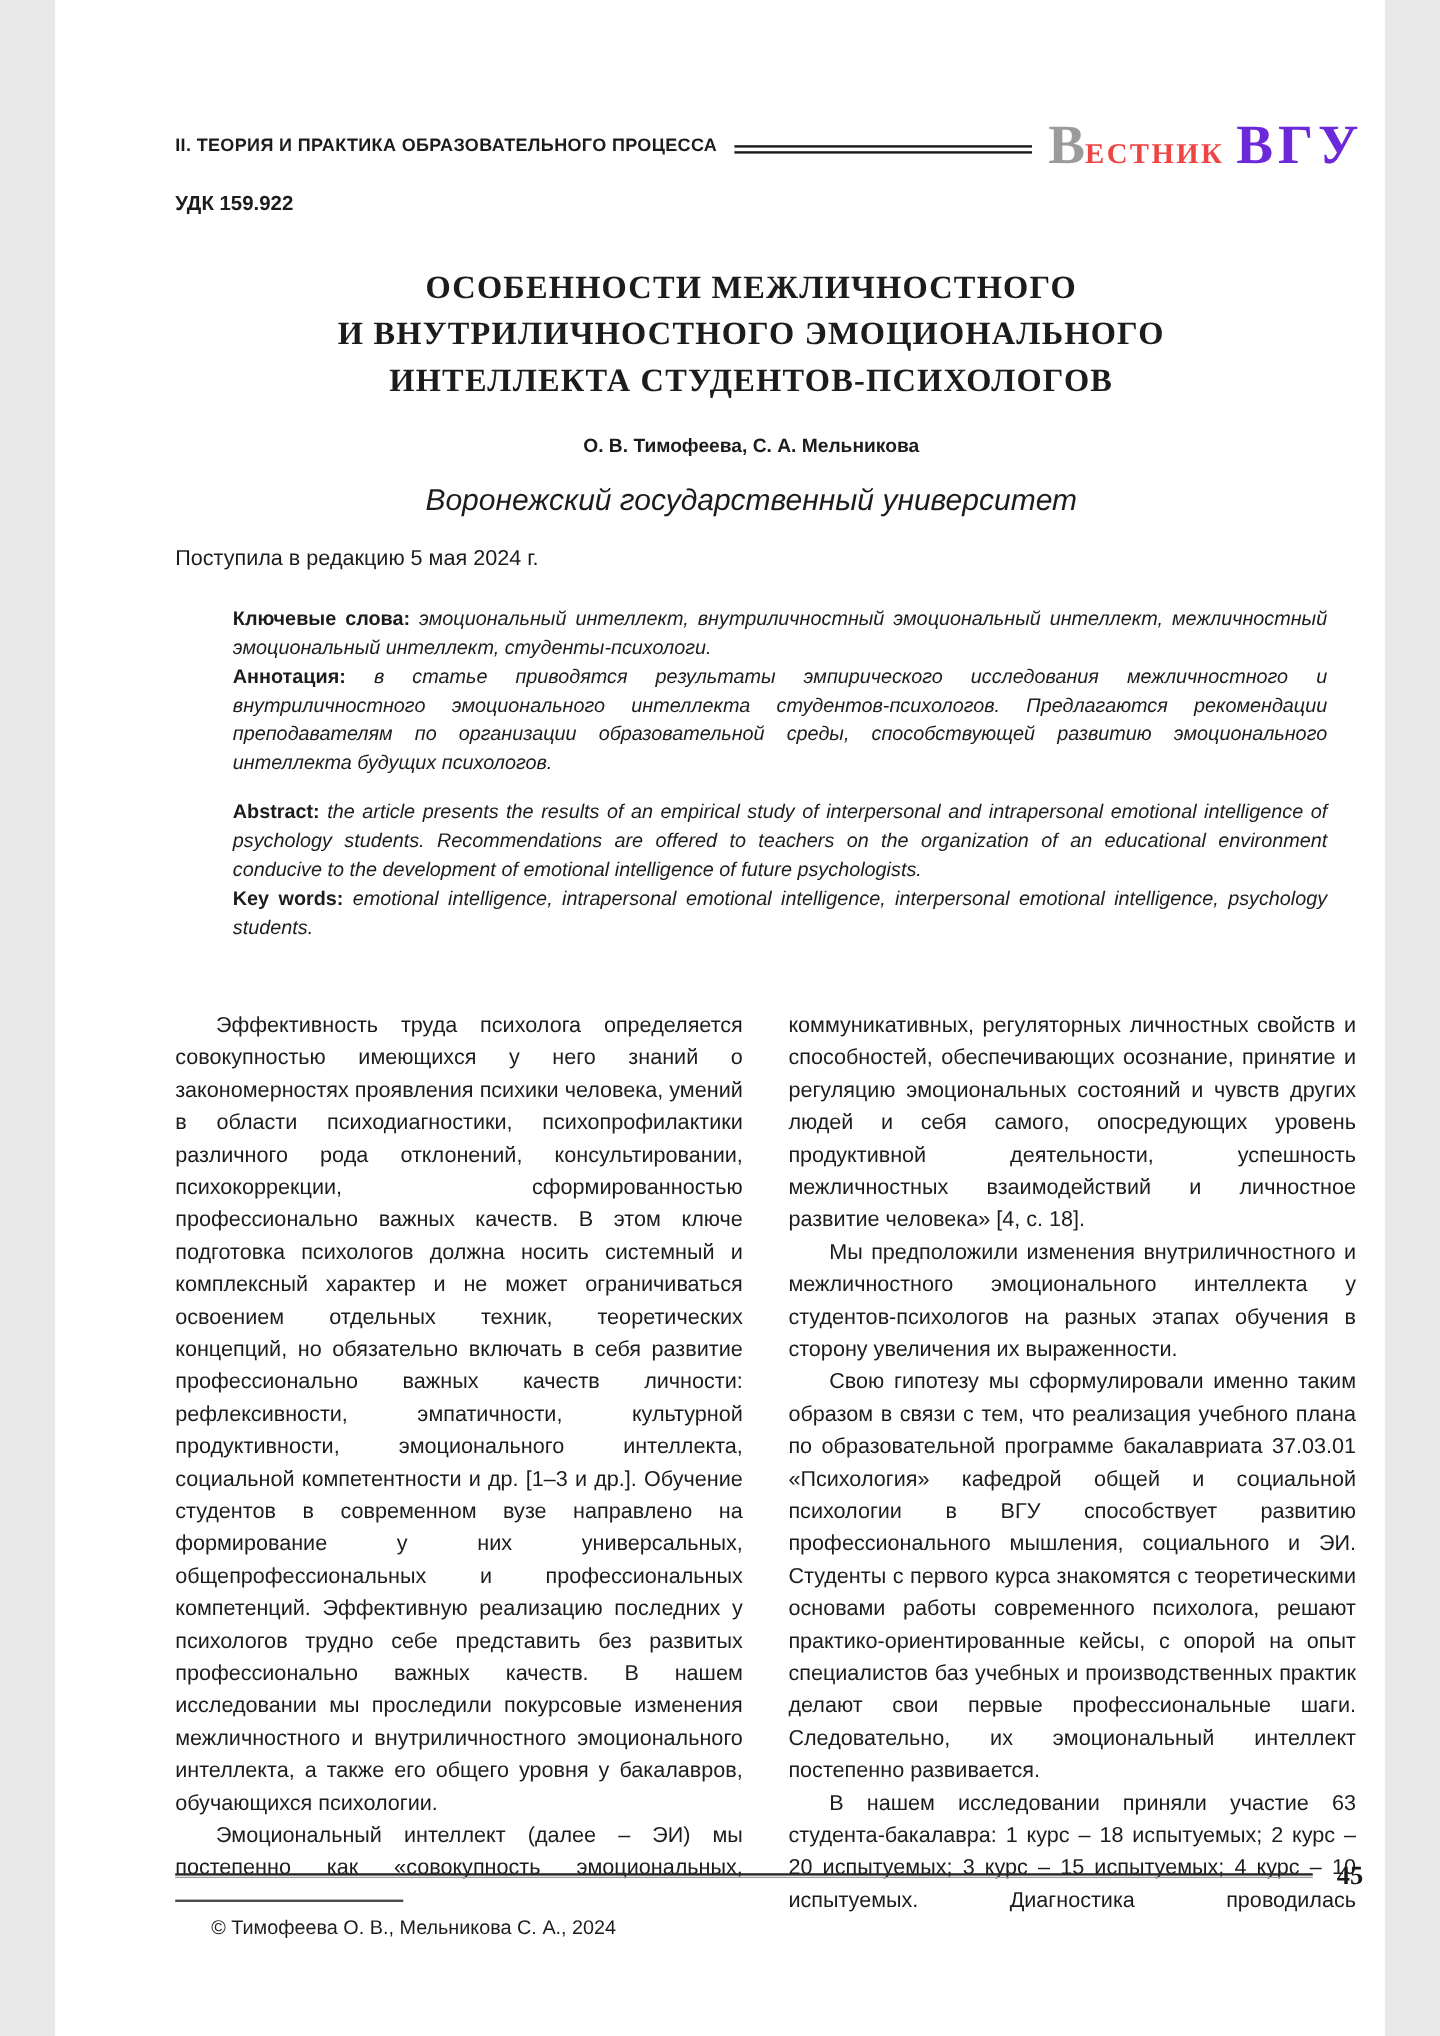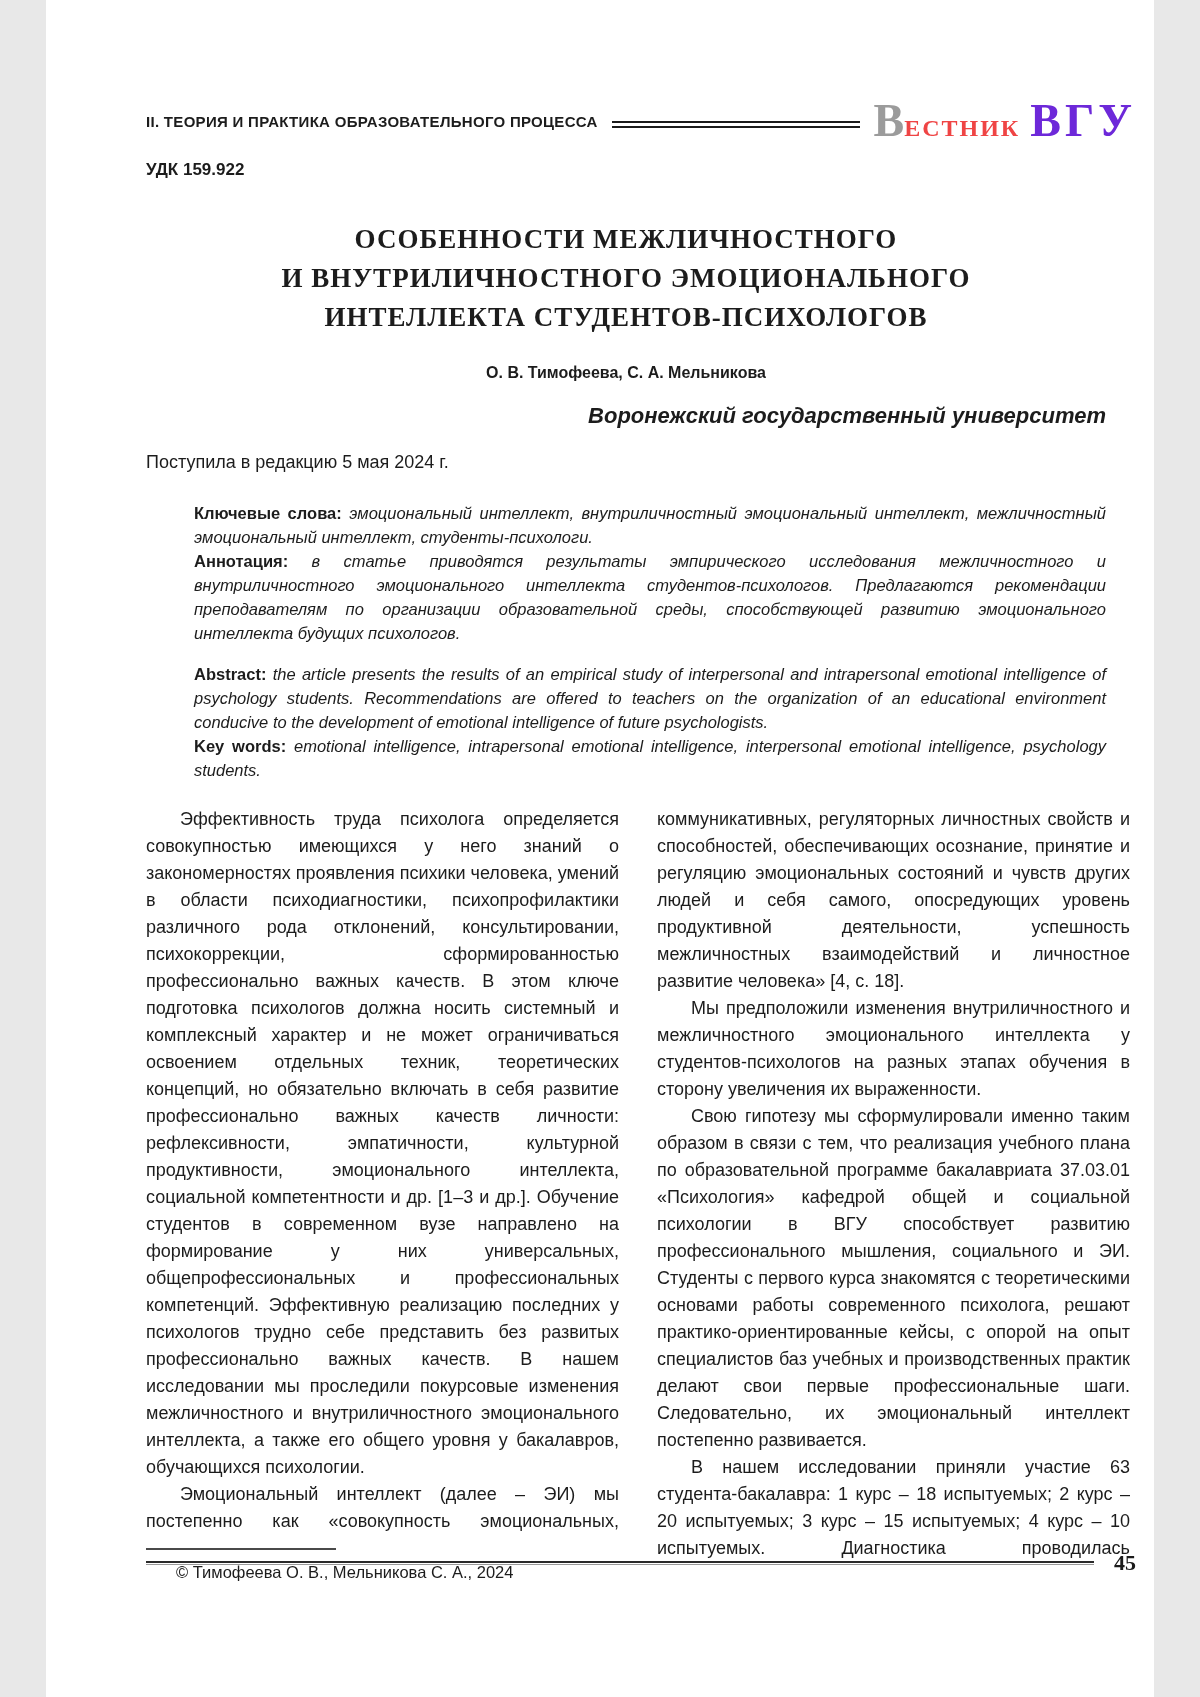--- a/index.html
+++ b/index.html
@@ -30,34 +30,34 @@
   .logo-abbr   { font-size:46px; color:#6d28d9; letter-spacing:4px; margin-left:10px; }
 
   
   .udc { margin-top:16px; font-size:17px; font-weight:bold; }
   .article-title {
     margin-top:40px; text-align:center;
     font-family:"Liberation Serif", serif; font-weight:bold;
     font-size:27px; line-height:39px; letter-spacing:1px;
   }
   .authors { margin-top:27px; text-align:center; font-size:16px; font-weight:bold; }
-  .affiliation { margin-top:21px; text-align:right; font-size:22px; font-weight:bold; font-style:italic; }
+  .affiliation { margin-top:21px; text-align:center; font-size:25px; font-weight:normal; font-style:italic; }
   .received { margin-top:23px; text-align:left; font-size:18px; }
 
   .meta-block {
     margin-top:28px; padding-left:48px;
     font-size:16.5px; line-height:24px; text-align:justify;
   }
   .meta-block + .meta-block { margin-top:17px; }
   .meta-block p { margin:0; }
   .meta-label { font-weight:bold; font-style:normal; }
   .meta-text { font-style:italic; }
 
   
-  .columns { margin-top:24px; display:flex; gap:38px; width:984px; }
+  .columns { margin-top:56px; display:flex; gap:38px; width:984px; }
   .col { flex:1 1 0; font-size:18px; line-height:27px; text-align:justify; }
   .col p { margin:0; }
   .col p.indent { text-indent:34px; }
   .col p.stretch { text-align-last:justify; }
 
   .footnote { margin-top:13px; }
   .footnote-rule { width:190px; border-top:2px solid #4a4a4a; }
   .footnote-text { margin-top:9px; font-size:16.5px; text-indent:30px; }
 
   

